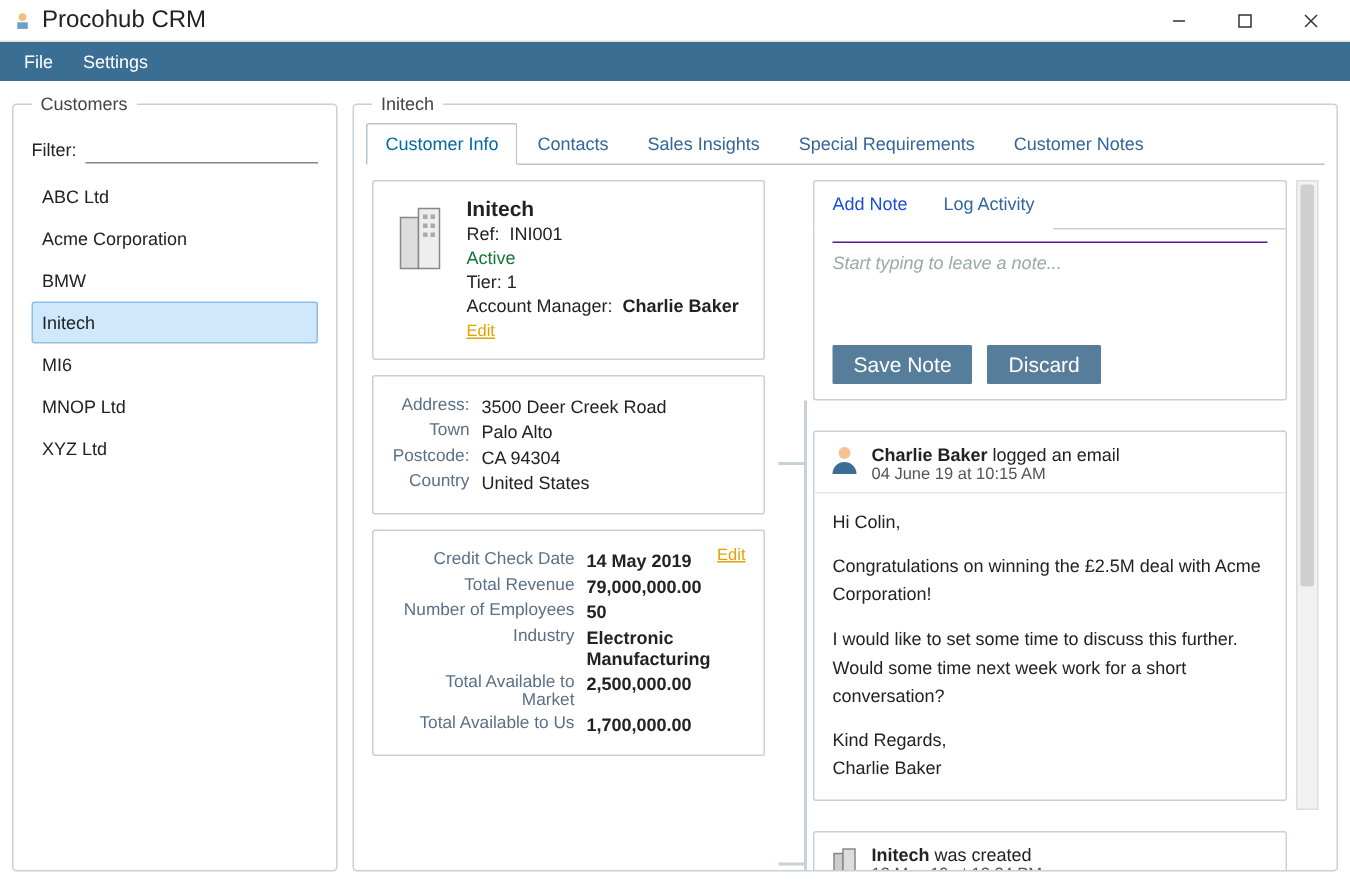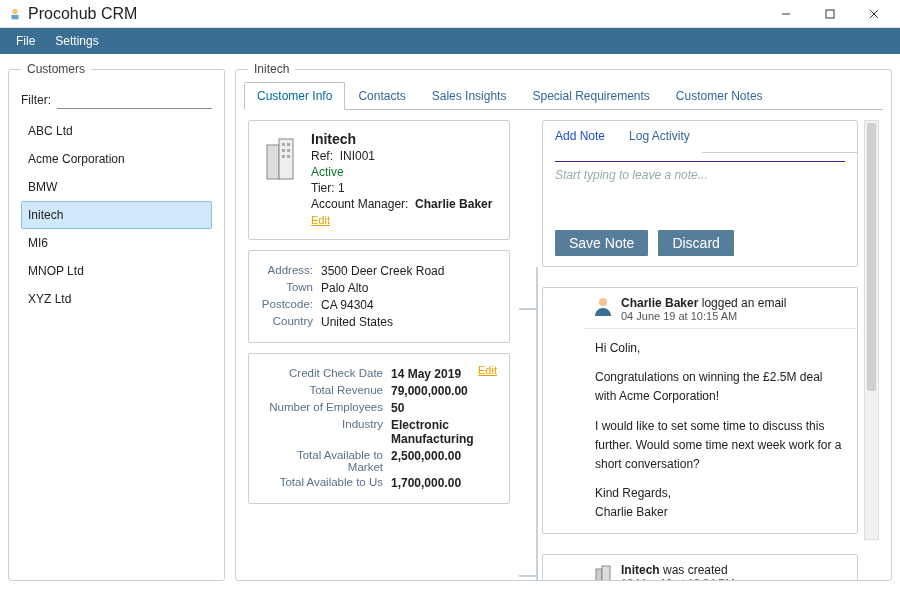--- a/index.html
+++ b/index.html
@@ -48,21 +48,21 @@
   .note-tab { padding: 8px 12px; color: #336699; font-size: 12px; }
   .note-tab.active { color: #1d4ed8; border-bottom: 2px solid #fff; position: relative; }
   .note-tabs .underline { border-bottom: 1px solid #c8d0d8; flex: 1; }
   .note-body { padding: 8px 12px 10px 12px; }
   .note-input { width: 100%; height: 56px; border: none; border-top: 1px solid #4c1d95; resize: none; font-family: inherit; font-size: 12px; color: #444; padding: 6px 0; outline: none; }
   .note-input::placeholder { color: #9aa; font-style: italic; }
   .btnrow { display: flex; gap: 10px; padding: 0 12px 10px 12px; }
   .btn { background: #567e9b; color: #fff; border: none; padding: 5px 14px; font-size: 14px; border-radius: 1px; cursor: default; }
   .thread { position: relative; margin-left: 18px; padding-top: 20px; flex: 1; }
   .thread::before { content: ""; position: absolute; left: -6px; top: 0; bottom: 0; width: 2px; background: #c8d0d8; }
-  .tl-item { border: 1px solid #c8d0d8; border-radius: 2px; margin-bottom: 20px; background: #fff; position: relative; padding-left: 40px; }
+  .tl-item { border: 1px solid #c8d0d8; border-radius: 2px; margin-bottom: 20px; background: #fff; position: relative; }
   .tl-item::before { content: ""; position: absolute; left: -24px; top: 20px; width: 18px; height: 2px; background: #c8d0d8; }
   .tl-head { display: flex; gap: 8px; padding: 8px 10px 6px 10px; align-items: flex-start; }
   .tl-head .avatar { width: 20px; height: 20px; flex-shrink: 0; }
   .tl-head .meta .who { font-size: 12px; }
   .tl-head .meta .when { font-size: 11px; color: #555; }
   .tl-body { border-top: 1px solid #e3e8ee; padding: 10px 12px; font-size: 12px; line-height: 1.6; }
   .tl-body p { margin-bottom: 10px; }
   .tl-body p:last-child { margin-bottom: 0; }
   .scrollbar { width: 15px; background: #f1f1f1; border: 1px solid #ddd; position: relative; }
   .scrollbar .thumb { position: absolute; top: 2px; left: 2px; right: 2px; height: 64%; background: #cfcfcf; border-radius: 2px; }

